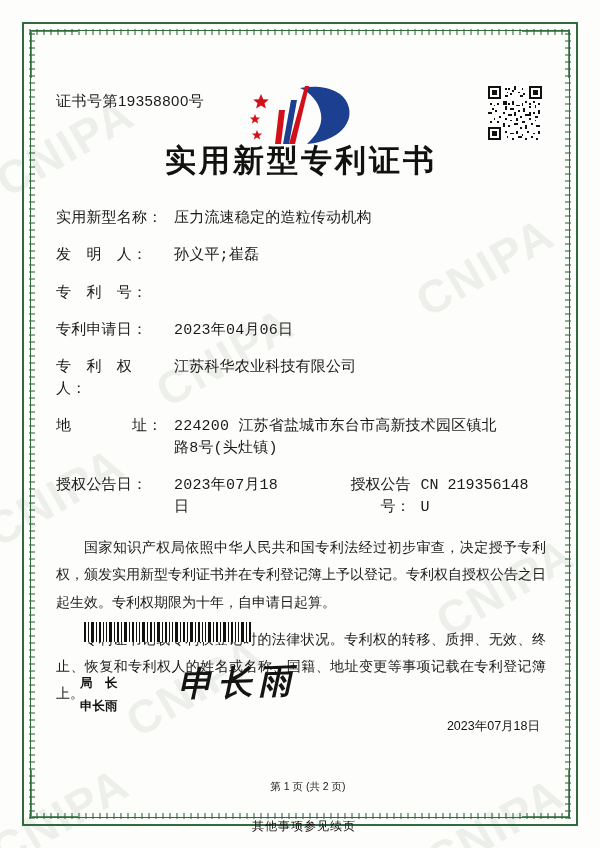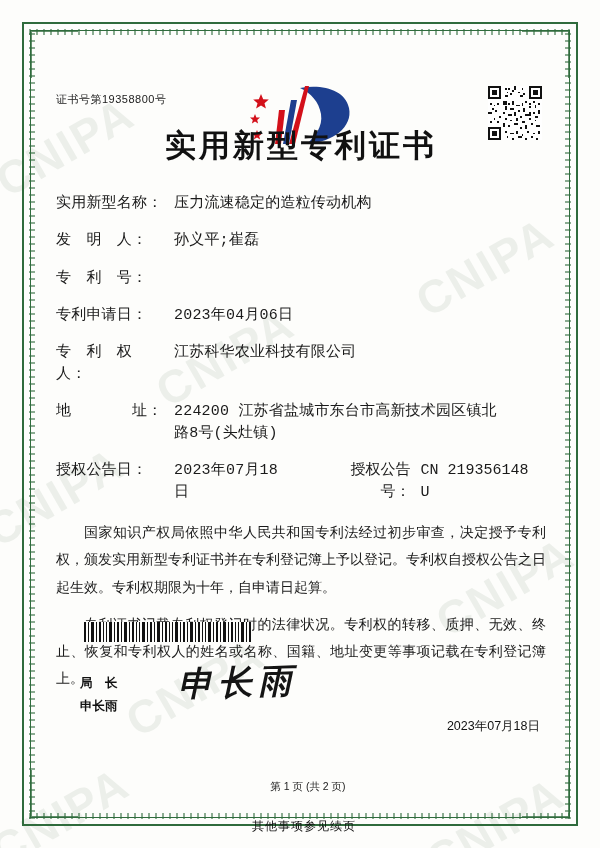--- a/index.html
+++ b/index.html
@@ -76,21 +76,21 @@
 
   
   .content {
     position: absolute;
     left: 56px; top: 70px;
     width: 490px;
   }
 
   .cert-no {
     font-family: "Liberation Sans", sans-serif;
-    font-size: 11px;
+    font-size: 15px;
     color: #1a1a1a;
     letter-spacing: .5px;
     margin-top: 22px;
   }
 
   
   .emblem {
     position: absolute;
     left: 245px; top: 80px;
     width: 110px; height: 70px;
@@ -102,21 +102,21 @@
     right: 58px; top: 86px;
     width: 54px; height: 54px;
   }
 
   .title {
     text-align: center;
     font-family: Liberation Mono, monospace;
     font-weight: bold;
     font-size: 31px;
     letter-spacing: 3px;
-    margin-top: 18px;
+    margin-top: 29px;
     color: #111;
   }
 
   .fields {
     margin-top: 26px;
   }
   .row {
     display: flex;
     align-items: baseline;
     font-size: 15px;

